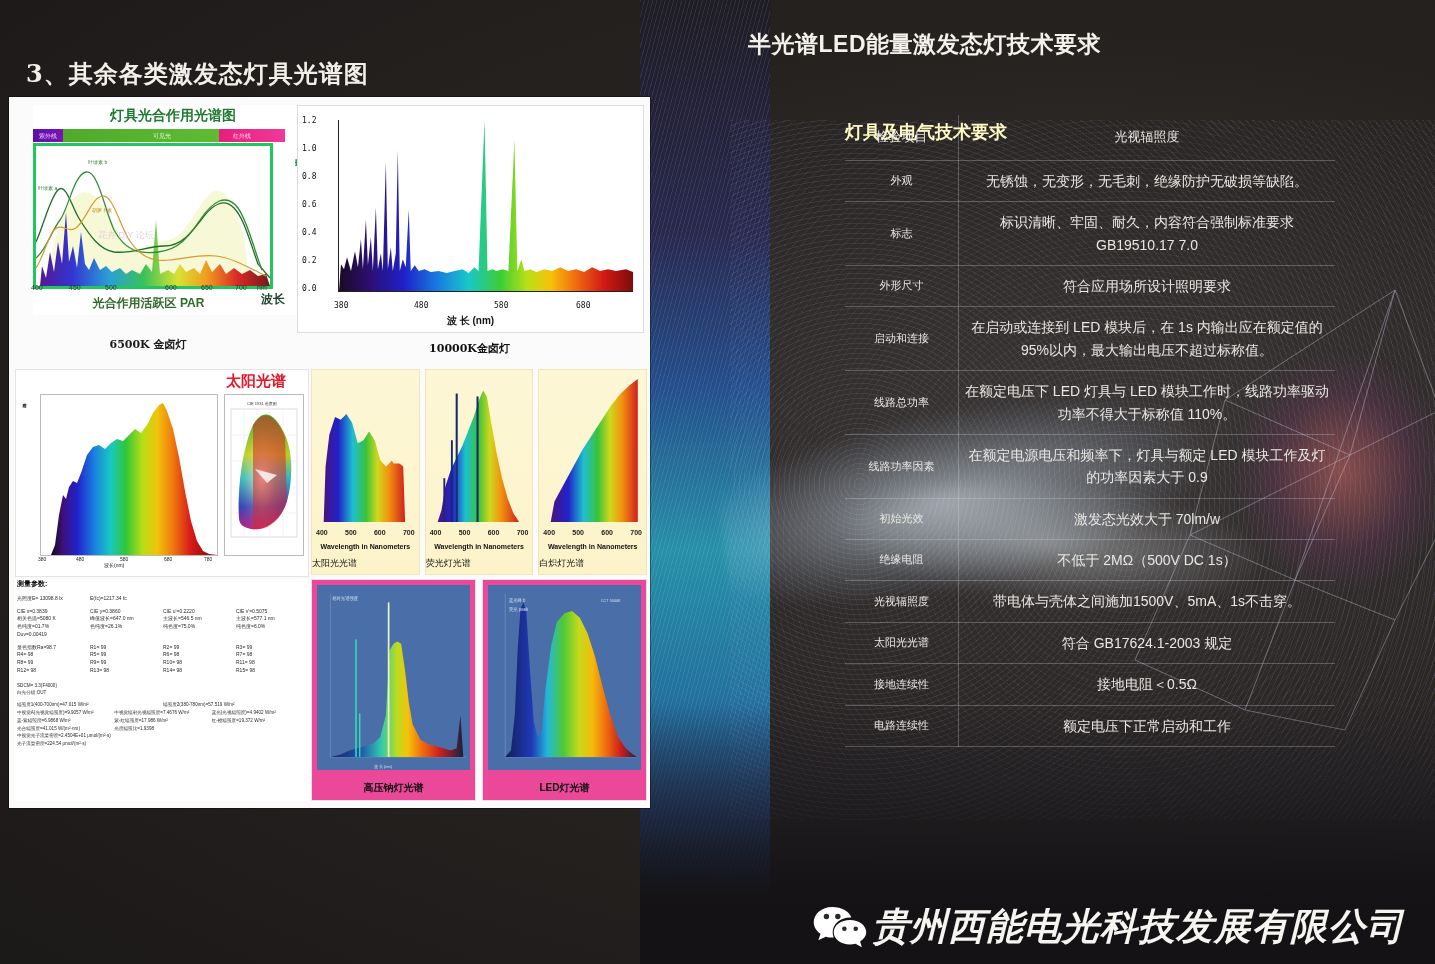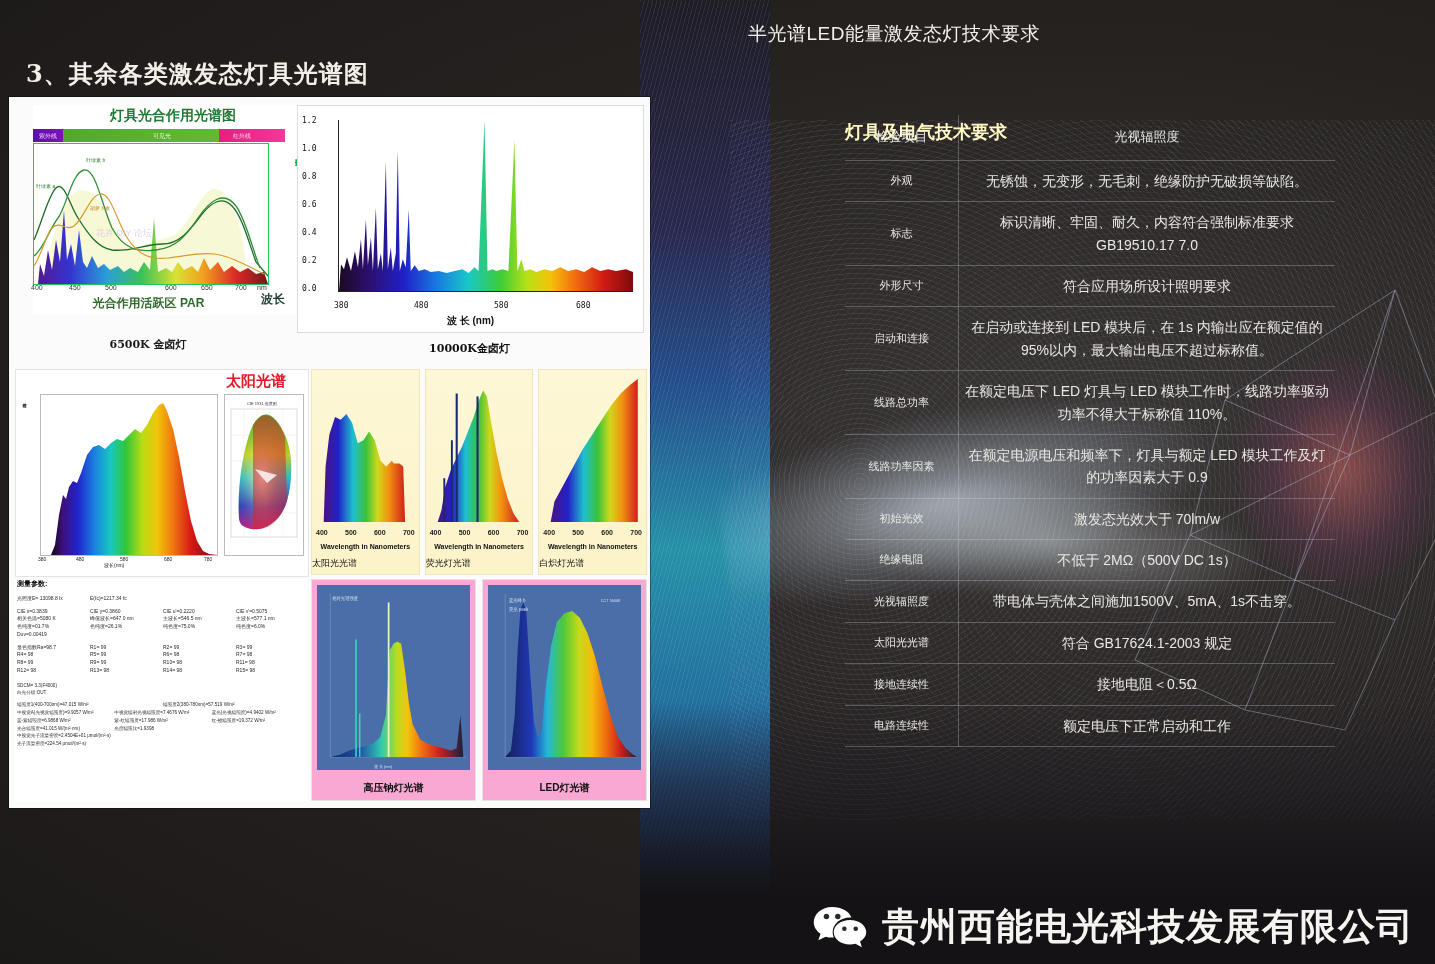--- a/index.html
+++ b/index.html
@@ -58,21 +58,21 @@
   
   .phot{position:absolute;left:24px;top:8px;width:272px;height:210px;background:#fff;}
   .phot-title{position:absolute;left:20px;top:2px;width:240px;text-align:center;color:#1f7a32;
      font-size:14px;font-weight:700;font-family:"DejaVu Sans",sans-serif;}
   .phot-bar{position:absolute;left:0px;top:24px;width:252px;height:13px;display:flex;}
   .phot-bar i{display:block;height:100%;}
   .phot-bar i.v{flex:0 0 12%;background:linear-gradient(90deg,#5b10a8,#7d13b4);}
   .phot-bar i.g{flex:0 0 62%;background:linear-gradient(90deg,#4faa2b,#5fbb33);}
   .phot-bar i.r{flex:0 0 26%;background:linear-gradient(90deg,#e81e7d,#f0399a);}
   .phot-bar span{position:absolute;font-size:6px;color:#fff;top:3px;}
-  .phot-plot{position:absolute;left:0px;top:38px;width:234px;height:140px;border:1px solid #22c55e;background:#fff;overflow:hidden;}
+  .phot-plot{position:absolute;left:0px;top:38px;width:234px;height:140px;border:3px solid #22c55e;background:#fff;overflow:hidden;}
   .phot-axis{position:absolute;left:0px;top:179px;width:244px;font-size:7px;color:#333;}
   .phot-axis b{position:absolute;font-weight:400;}
   .phot-par{position:absolute;left:8px;top:190px;width:215px;text-align:center;color:#2f6b2a;
      font-size:12px;font-weight:700;}
   .phot-wl{position:absolute;left:228px;top:186px;color:#243;font-size:12px;font-weight:700;}
   .phot-vert{position:absolute;right:2px;top:48px;writing-mode:vertical-rl;font-size:7px;color:#2a4;}
   .lamp-cap{position:absolute;left:14px;top:240px;width:250px;text-align:center;color:#1a1a1a;
      font-size:11px;font-weight:700;font-family:"DejaVu Serif","Liberation Serif",serif;}
 
   
@@ -106,36 +106,36 @@
   
   .row3{position:absolute;left:302px;top:272px;width:336px;height:206px;display:flex;gap:5px;}
   .mini{flex:1;background:linear-gradient(180deg,#fdf7d6,#fcf3c9);position:relative;border:1px solid #efe6bd;}
   .mini .plot{position:absolute;left:6px;top:6px;right:6px;bottom:52px;overflow:hidden;}
   .mini .xt{position:absolute;left:4px;right:4px;bottom:38px;font-size:7px;color:#222;display:flex;justify-content:space-between;font-weight:700;}
   .mini .xlabel{position:absolute;left:0;right:0;bottom:24px;text-align:center;font-size:7px;color:#111;font-weight:700;}
   .mini .cap{position:absolute;left:0;right:0;bottom:4px;text-align:left;font-size:9px;color:#111;}
 
   
   .row2{position:absolute;left:302px;top:482px;width:336px;height:222px;display:flex;gap:6px;}
-  .blue{flex:1;background:#f9a8d4;position:relative;border:1px solid #e3e3e3;text-decoration:underline;}
+  .blue{flex:1;background:#ec4899;position:relative;border:1px solid #e3e3e3;text-decoration:underline;}
   .blue .inner{position:absolute;left:5px;top:5px;right:5px;bottom:30px;background:#4a6ea8;overflow:hidden;}
   .blue .cap{position:absolute;left:0;right:0;bottom:5px;text-align:center;font-size:10px;color:#111;font-weight:700;}
 
   
-  .r-title{position:absolute;left:748px;top:21px;color:#f3f1ec;font-size:19px;font-weight:400;letter-spacing:.5px;}
+  .r-title{position:absolute;left:748px;top:29px;color:#f3f1ec;font-size:23px;font-weight:700;letter-spacing:.5px;}
   .r-sub{position:absolute;left:845px;top:72px;width:490px;text-align:left;color:#fef9c3;font-size:18px;font-weight:700;margin-top:48px;}
   table.spec{position:absolute;left:845px;top:115px;width:490px;border-collapse:collapse;}
   table.spec td{border-top:1px solid rgba(210,210,225,.30);border-bottom:1px solid rgba(210,210,225,.30);
      color:#e9e7e3;font-size:14px;padding:9px 4px;vertical-align:middle;text-align:center;line-height:1.6;}
   table.spec td.k{width:105px;border-right:1px solid rgba(210,210,225,.30);font-size:11px;}
   table.spec tr.head td{font-size:13px;padding:12px 4px;border-top:none;}
   table.spec tr.head td.k{border-right:1px solid rgba(210,210,225,.30);}
 
   
-  .footer{position:absolute;left:812px;bottom:12px;display:flex;align-items:center;gap:14px;}
+  .footer{position:absolute;left:812px;bottom:12px;display:flex;align-items:center;gap:4px;font-style:italic;}
   .wechat{width:56px;height:44px;position:relative;flex:0 0 auto;}
   .footer-name{color:#f6f4f0;font-size:37px;font-weight:700;letter-spacing:1px;white-space:nowrap;}
 </style>
 </head>
 <body>
 
 <div id="stage">
 
   <div class="bg-base"></div>
   <div class="bg-wave">

